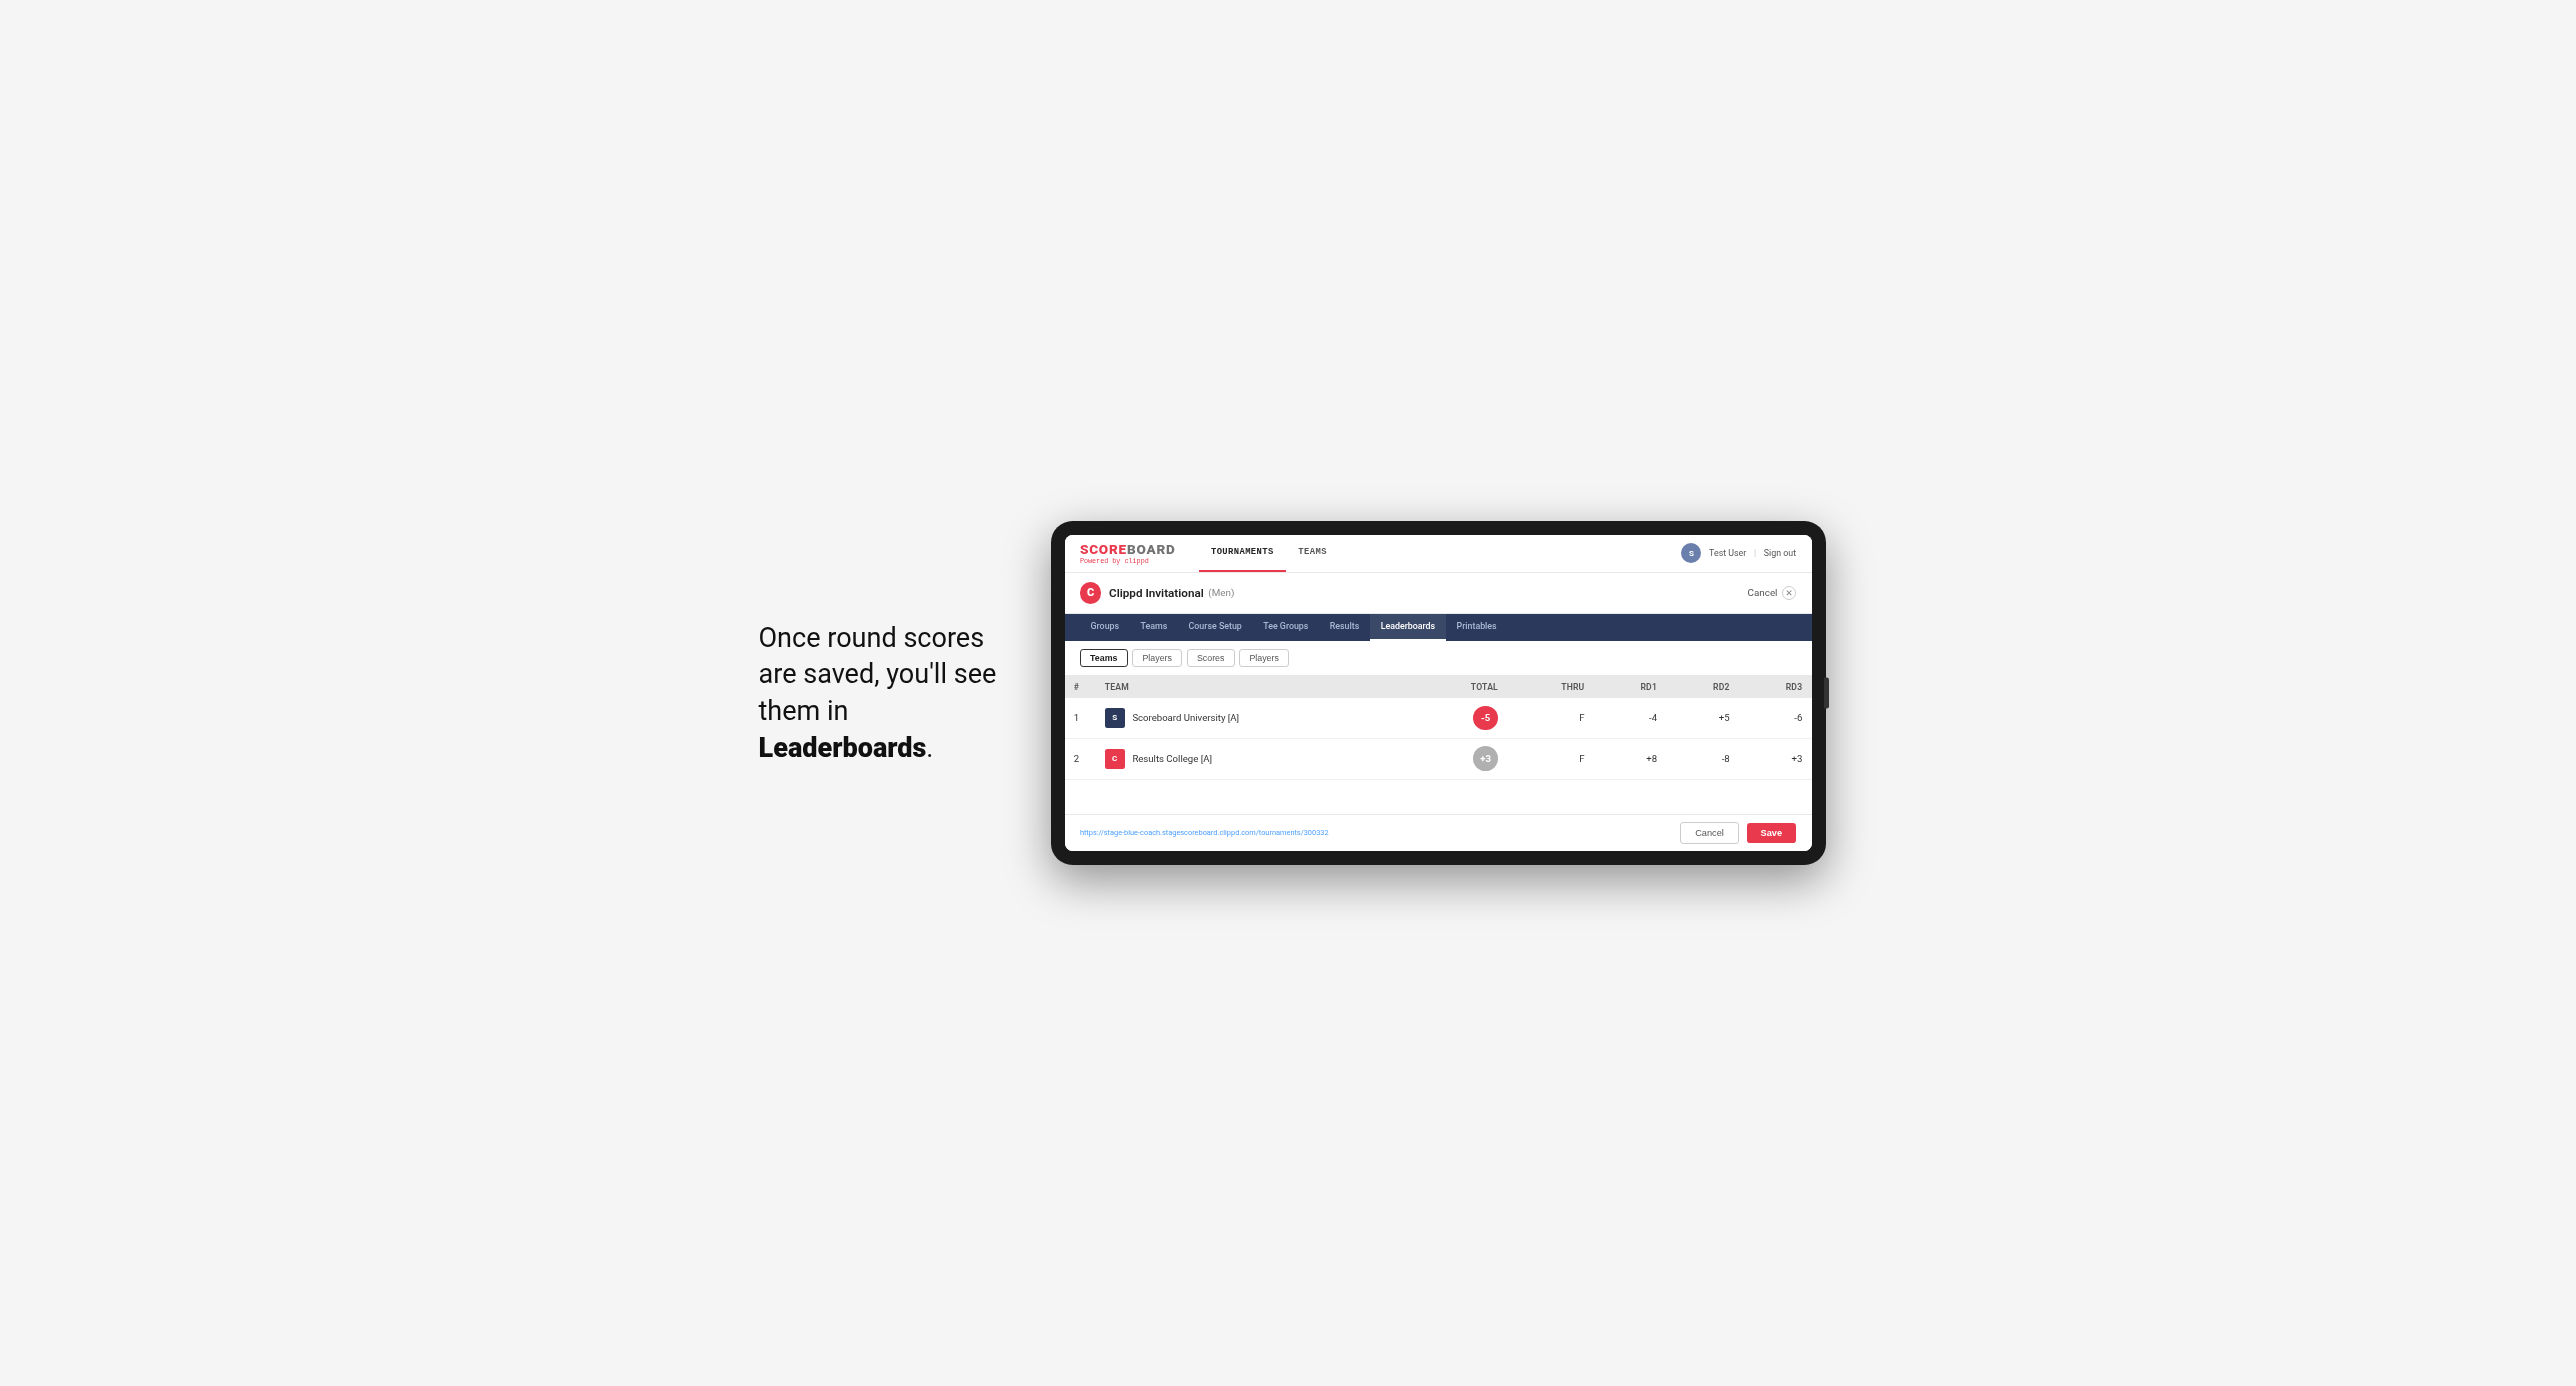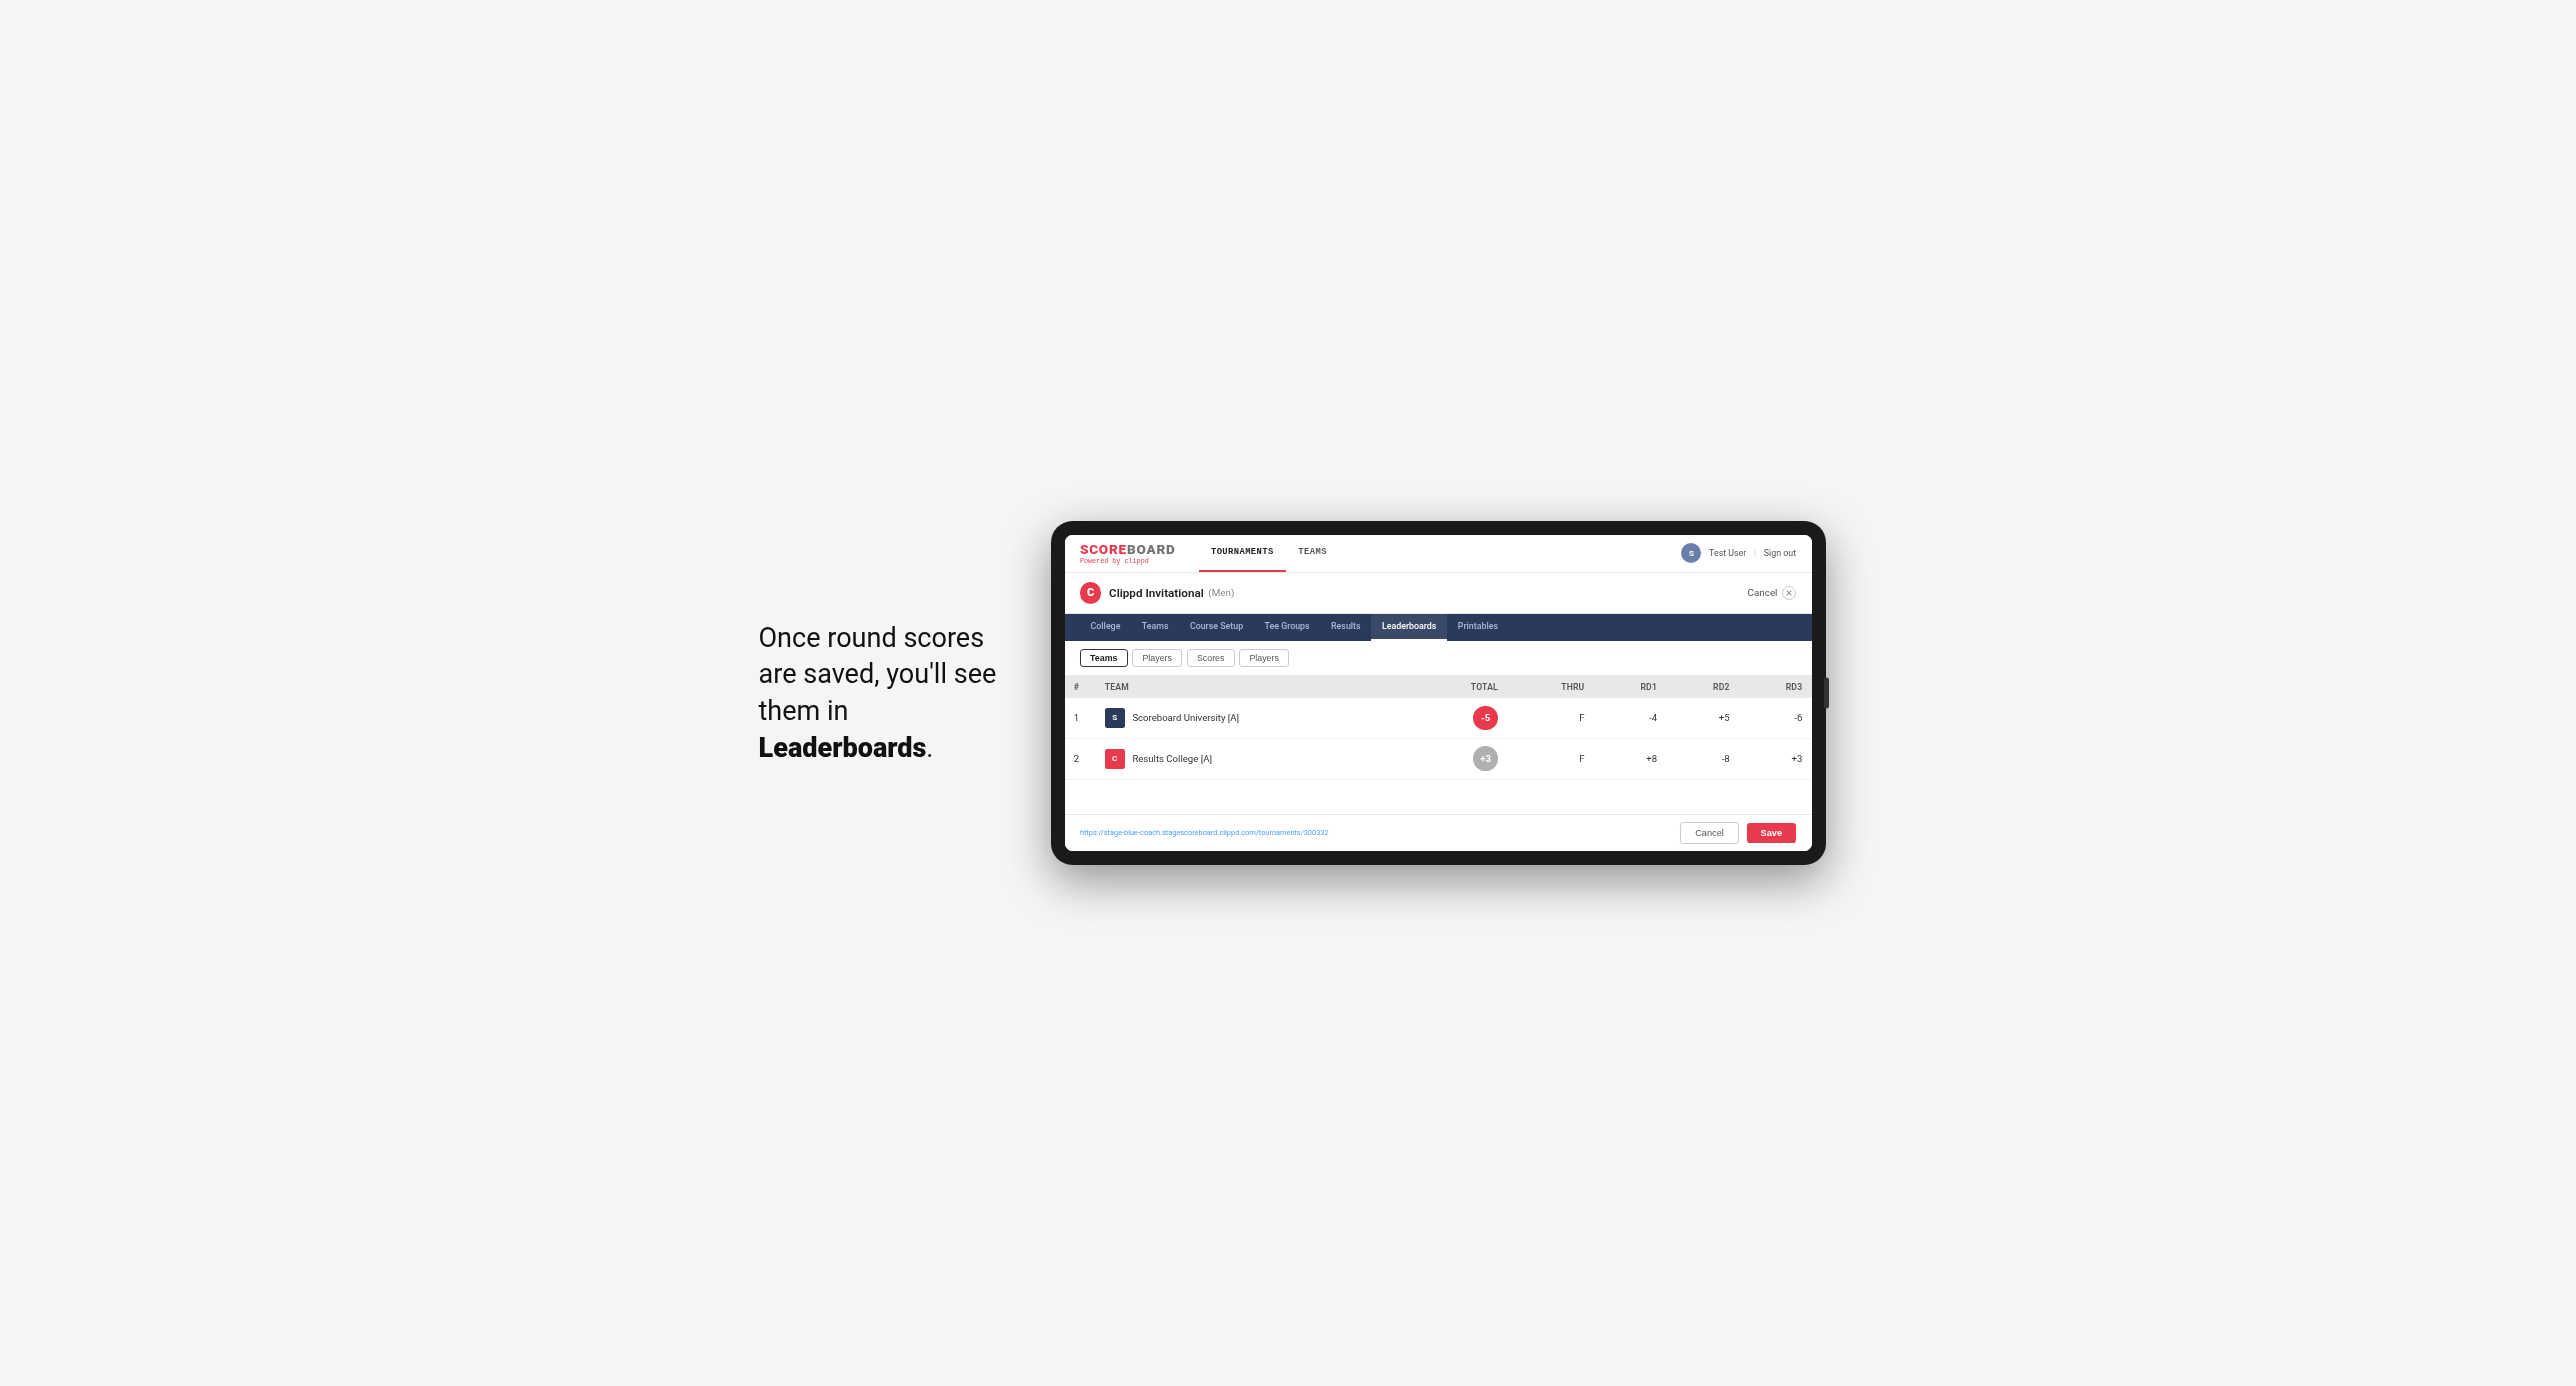--- a/index.html
+++ b/index.html
@@ -388,21 +388,21 @@
         <div class="tournament-icon">C</div>
         <span class="tournament-title">Clippd Invitational</span>
         <span class="tournament-subtitle">(Men)</span>
         <div class="cancel-btn">
           <span>Cancel</span>
           <div class="cancel-x">✕</div>
         </div>
       </div>
 
       <div class="sub-nav">
-        <div class="sub-nav-item">College</div>
+        <div class="sub-nav-item">Groups</div>
         <div class="sub-nav-item">Teams</div>
         <div class="sub-nav-item">Course Setup</div>
         <div class="sub-nav-item">Tee Groups</div>
         <div class="sub-nav-item">Results</div>
         <div class="sub-nav-item active">Leaderboards</div>
         <div class="sub-nav-item">Printables</div>
       </div>
 
       <div class="filter-bar">
         <button class="filter-btn active">Teams</button>

